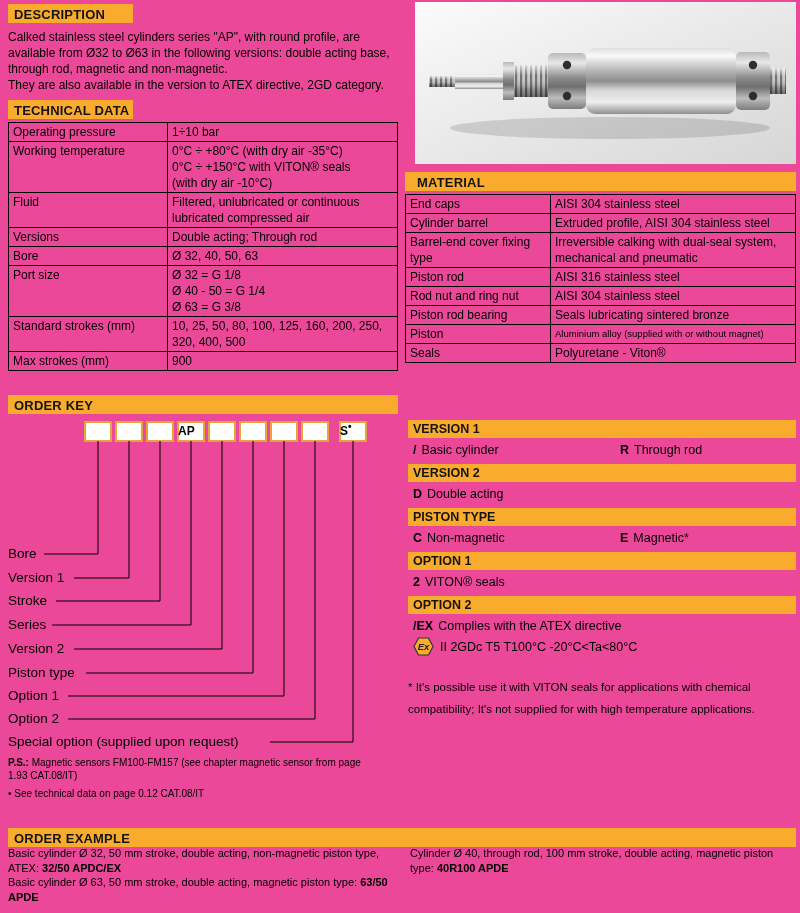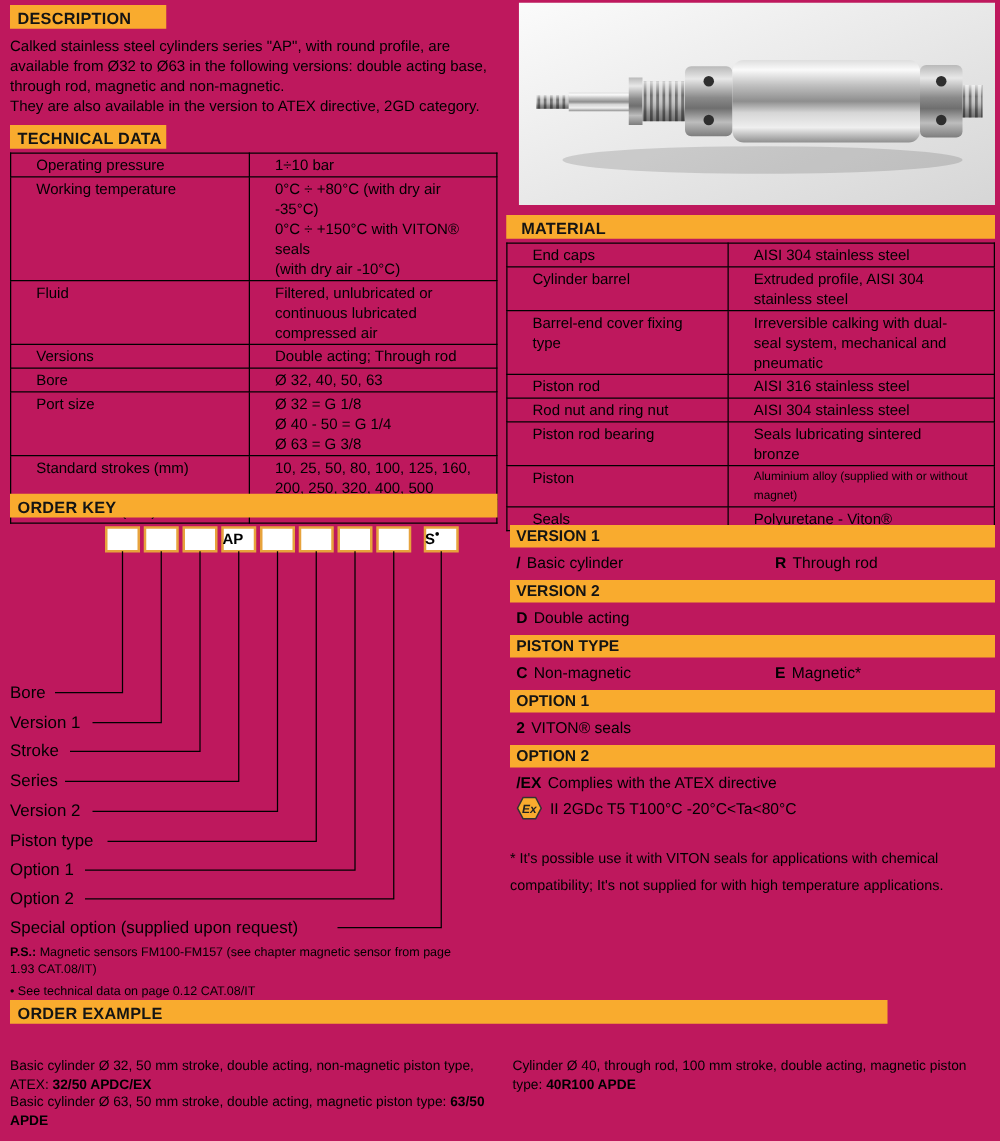--- a/index.html
+++ b/index.html
@@ -1,24 +1,24 @@
 <!DOCTYPE html>
 <html style="--accent: #F9AB2E; --box_border: #E7A33C;"><head>
 <meta charset="utf-8">
 <style>
   :root { --accent:#F9AB2E; --box_border:#E7A33C; }
   html,body { margin:0; padding:0; background:#fff; }
   body { font-family:"Liberation Sans","DejaVu Sans",sans-serif; color:#000; }
-  .page { position:relative; width:800px; height:913px; background:#be185d; overflow:hidden; }
+  .page { position:relative; width:800px; height:913px; background:#ec4899; overflow:hidden; }
   .bar { position:absolute; height:19px; background:var(--accent); color:#141414; font-size:13px;
          font-weight:bold; padding:3px 0 0 6px; box-sizing:border-box; letter-spacing:.2px; }
   .desc { position:absolute; font-size:12px; line-height:16px; }
   .desc p { margin:0; }
   .dtable { position:absolute; border-collapse:collapse; table-layout:fixed; }
-  .dtable td { border:1px solid #000; vertical-align:top; padding:1px 20px; font-size:12px; line-height:16px; }
+  .dtable td { border:1px solid #000; vertical-align:top; padding:1px 4px; font-size:12px; line-height:16px; }
   .dtable td.val { white-space:pre-line; }
   .dtable.tech { width:390px; } .tech td.lbl { width:150px; }
   .dtable.mat { width:391px; } .mat td.lbl { width:136px; }
   td.small { font-size:9.5px; line-height:15px; }
   .photo { position:absolute; }
   .okwrap { position:absolute; left:8px; top:418px; width:398px; height:345px; }
   .okwrap svg { position:absolute; left:0; top:0; }
   .okboxes rect { fill:#fff; stroke:var(--box_border); stroke-width:2px; }
   .oklines path { stroke:#000; fill:none; stroke-width:1px; }
   .okboxtext { position:absolute; top:6px; width:26px; text-align:left; font-size:12px; font-weight:bold; }
@@ -263,21 +263,21 @@
       <svg width="21" height="19" viewBox="0 0 21 19">
         <polygon points="5.5,1 15.5,1 20,9.5 15.5,18 5.5,18 1,9.5" fill="var(--accent)" stroke="#333" stroke-width="1.2"></polygon>
         <text x="10.5" y="13" font-size="9.5" font-style="italic" font-weight="bold" text-anchor="middle" fill="#222">Ex</text>
       </svg>
       <span>II 2GDc T5 T100°C -20°C&lt;Ta&lt;80°C</span>
     </div>
   </div>
 
   <div class="fnote" style="left:408px; top:676px; width:388px;">* It's possible use it with VITON seals for applications with chemical compatibility; It's not supplied for with high temperature applications.</div>
 
-  <div class="bar" style="left:8px; top:800px; width:702px;">ORDER EXAMPLE</div>
+  <div class="bar" style="left:8px; top:828px; width:788px;">ORDER EXAMPLE</div>
 
   <div class="ex" style="left:8px; top:846px; width:400px;">
     <p><span>Basic cylinder Ø 32, 50 mm stroke, double acting, non-magnetic piston type, ATEX: </span><span class="bcode">32/50 APDC/EX</span></p>
     <p><span>Basic cylinder Ø 63, 50 mm stroke, double acting, magnetic piston type: </span><span class="bcode">63/50 APDE</span></p>
   </div>
   <div class="ex" style="left:410px; top:846px; width:388px;">
     <p><span>Cylinder Ø 40, through rod, 100 mm stroke, double acting, magnetic piston type: </span><span class="bcode">40R100 APDE</span></p>
   </div>
 
 </div>

